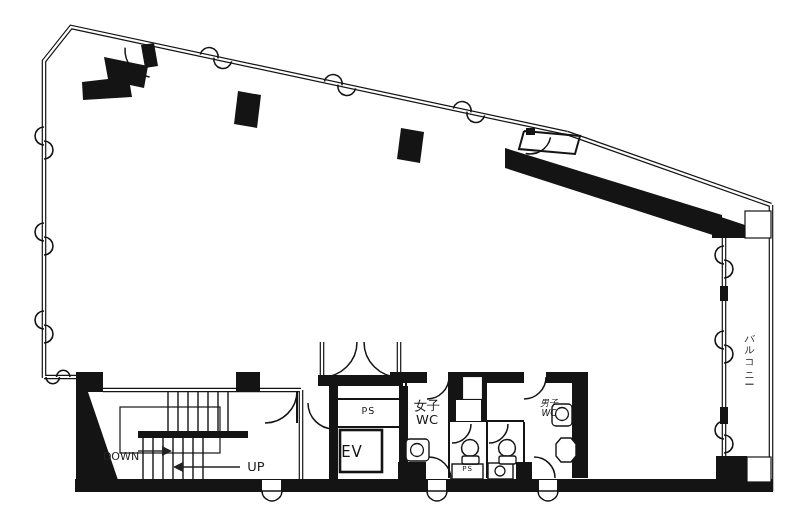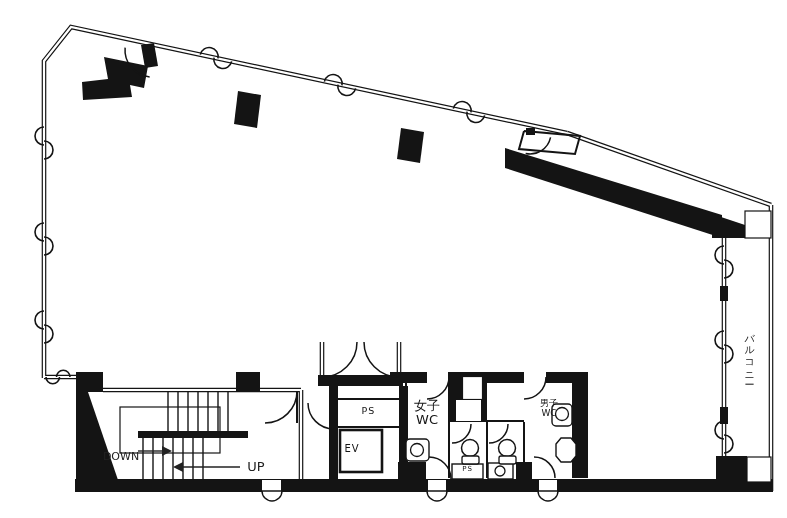--- a/index.html
+++ b/index.html
@@ -1,23 +1,23 @@
 <!DOCTYPE html>
 <html><head>
 <meta charset="utf-8">
 <style>
   html,body{margin:0;padding:0;background:#ffffff;}
   .plan{position:relative;width:787px;height:518px;background:#ffffff;overflow:hidden;
         font-family:"DejaVu Sans","Liberation Sans",sans-serif;}
   .plan svg{position:absolute;left:0;top:0;}
   .lbl{position:absolute;color:#141414;line-height:1.08;text-align:center;white-space:nowrap;}
   #lbl-ps-upper{left:338px;top:406px;width:61px;font-size:9.5px;letter-spacing:1px;}
-  #lbl-ev{left:340px;top:444px;width:24px;font-size:10px;letter-spacing:1px;}
+  #lbl-ev{left:340px;top:444px;width:24px;font-size:15px;letter-spacing:1px;}
   #lbl-wc-women{left:406px;top:399px;width:42px;font-size:13px;}
-  #lbl-wc-men{left:527px;top:399px;width:44px;font-size:9px;}
+  #lbl-wc-men{left:527px;top:399px;width:44px;font-size:9px;font-style:italic;}
   #lbl-ps-lower{left:452px;top:466px;width:31px;font-size:7px;letter-spacing:1px;}
   #lbl-down{left:99px;top:451px;width:44px;font-size:11px;color:#222;}
   #lbl-up{left:241px;top:460px;width:30px;font-size:13px;color:#222;}
   #lbl-balcony{left:740px;top:312px;width:18px;height:82px;font-size:10px;
                writing-mode:vertical-rl;text-orientation:upright;letter-spacing:1.5px;line-height:18px;}
   .lbl span{display:block;}
 </style>
 </head>
 <body>
 

